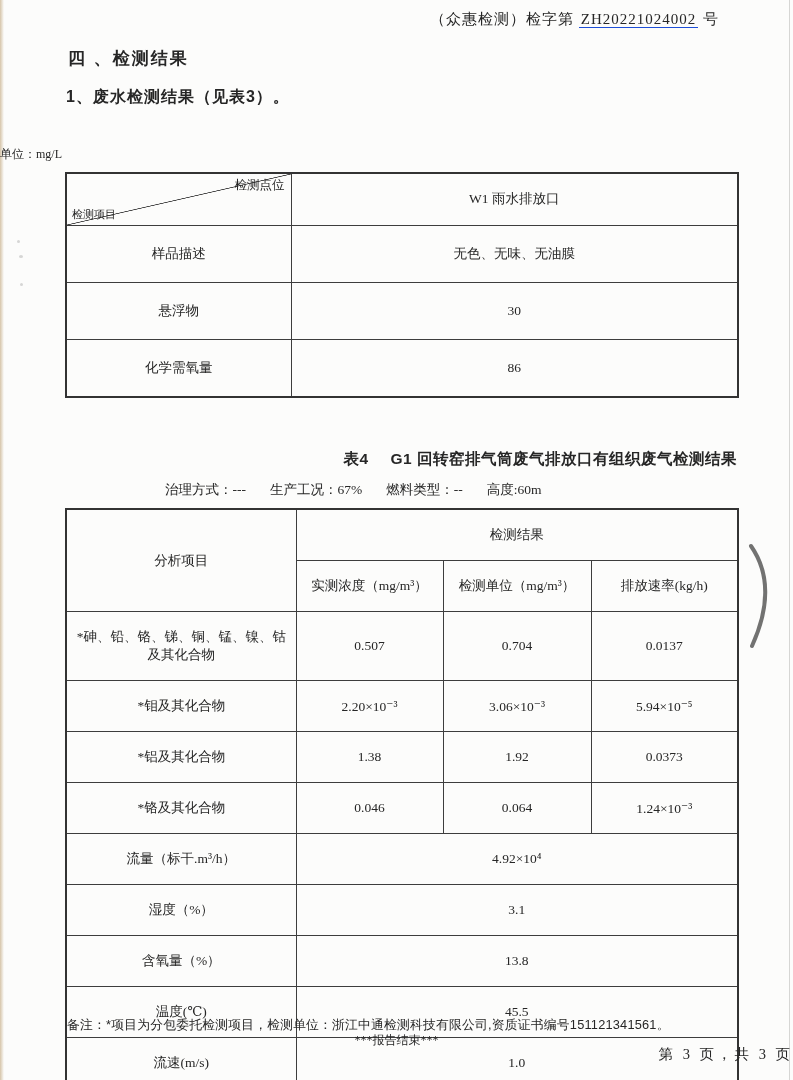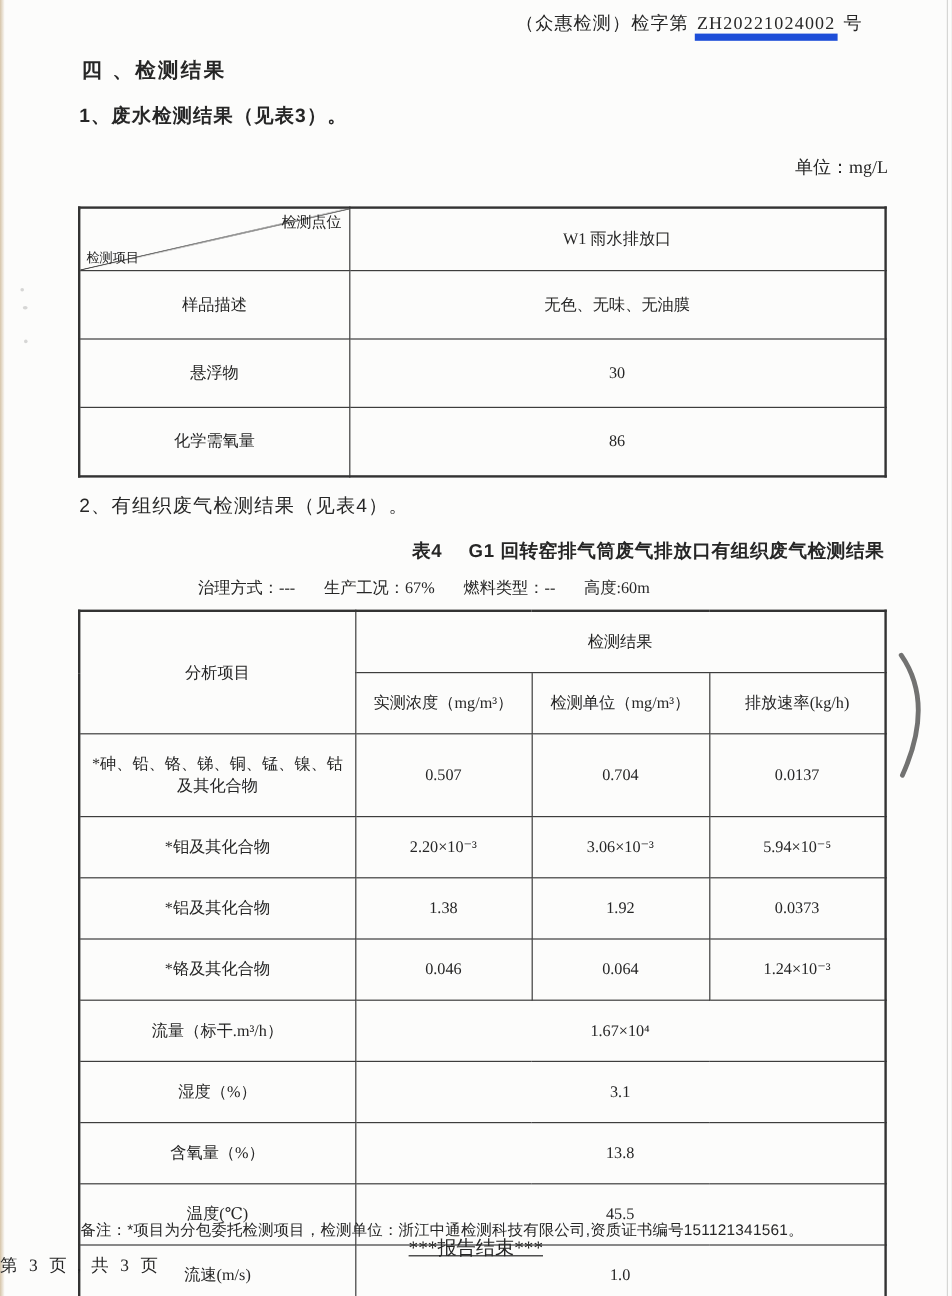--- a/index.html
+++ b/index.html
@@ -23,21 +23,21 @@
   .edge-right {
     position: absolute; left: 789px; top: 0; width: 1px; height: 100%;
     background: #d6d6d4;
   }
   .speck { position: absolute; border-radius: 50%; background: #8f8f8f; opacity: .35; }
 
   .doc-number {
     position: absolute; top: 10px; left: 430px;
     font-size: 15px; letter-spacing: 1px; white-space: nowrap;
   }
-  .doc-number .num { border-bottom: 6px solid #1d4ed8; padding: 0 2px; }
+  .doc-number .num { border-bottom: 1px solid #1d4ed8; padding: 0 2px; }
 
   .h-sans { font-family: "Liberation Sans", "DejaVu Sans", sans-serif; }
 
   .sec-heading {
     position: absolute; left: 68px; top: 47px;
     font-size: 17px; font-weight: bold; letter-spacing: 2px;
   }
   .item-heading1 {
     position: absolute; left: 66px; top: 87px;
     font-size: 16px; font-weight: 700; letter-spacing: 1px;
@@ -45,22 +45,22 @@
   .item-heading2 {
     position: absolute; left: 66px; top: 412px;
     font-size: 16px; font-weight: 500; letter-spacing: 1px;
   }
   .t3-caption {
     position: absolute; left: 65px; top: 117px; width: 672px;
     text-align: center; font-size: 15px; font-weight: bold; letter-spacing: 1px;
   }
   .t3-caption .cap-no, .t4-caption .cap-no { margin-right: 22px; }
   .t3-unit {
-    position: absolute; top: 130px; left: 0; width: 740px;
-    text-align: right; font-size: 15px;
+    position: absolute; top: 146px; left: 0; width: 740px;
+    font-size: 12px;
   }
   .t4-caption {
     position: absolute; left: 65px; top: 449px; width: 672px;
     text-align: right; font-size: 15.5px; font-weight: bold; letter-spacing: .5px;
   }
   .t4-meta {
     position: absolute; left: 165px; top: 481px; width: 580px;
     display: flex; gap: 24px; font-size: 13.5px; white-space: nowrap;
   }
 
@@ -86,25 +86,25 @@
   }
   td.diag .corner-top { position: absolute; top: 3px; right: 6px; font-size: 12.5px; }
   td.diag .corner-bottom { position: absolute; bottom: 3px; left: 5px; font-size: 11px; }
 
   .footer-note {
     position: absolute; left: 67px; top: 1017px; width: 700px;
     font-size: 12.8px; font-weight: 500; letter-spacing: .2px; white-space: nowrap;
   }
   .report-end {
     position: absolute; left: 0; top: 1034px; width: 793px;
-    text-align: center; font-size: 16px; line-height: 13px; text-decoration: underline;
+    text-align: center; font-size: 12px; line-height: 13px;
   }
   .page-number {
     position: absolute; left: 0; top: 1045px; width: 793px;
-    text-align: left; font-size: 14.5px; letter-spacing: 3px;
+    text-align: right; font-size: 14.5px; letter-spacing: 3px;
   }
   .pen-mark { position: absolute; left: 744px; top: 542px; }
 </style>
 </head>
 <body>
 
 <div class="page">
 
   <div class="edge-left"></div>
   <div class="edge-right"></div>
@@ -144,21 +144,20 @@
       <td>悬浮物</td>
       <td>30</td>
     </tr>
     <tr style="height:58px">
       <td>化学需氧量</td>
       <td>86</td>
     </tr>
   </tbody>
     </table>
 
-  <div class="item-heading2 h-sans">2、有组织废气检测结果（见表4）。</div>
 
   <div class="t4-caption h-sans">
     <span class="cap-no">表4</span><span>G1 回转窑排气筒废气排放口有组织废气检测结果</span>
   </div>
 
   <div class="t4-meta">
     <span>治理方式：---</span>
     <span>生产工况：67%</span>
     <span>燃料类型：--</span>
     <span>高度:60m</span>
@@ -200,21 +199,21 @@
       <td>0.0373</td>
     </tr>
     <tr style="height:45px">
       <td>*铬及其化合物</td>
       <td>0.046</td>
       <td>0.064</td>
       <td>1.24×10⁻³</td>
     </tr>
     <tr style="height:48px">
       <td>流量（标干.m³/h）</td>
-      <td colspan="3">1.67×10⁴</td>
+      <td colspan="3">4.92×10⁴</td>
     </tr>
     <tr style="height:48px">
       <td>湿度（%）</td>
       <td colspan="3">3.1</td>
     </tr>
     <tr style="height:48px">
       <td>含氧量（%）</td>
       <td colspan="3">13.8</td>
     </tr>
     <tr style="height:48px">

